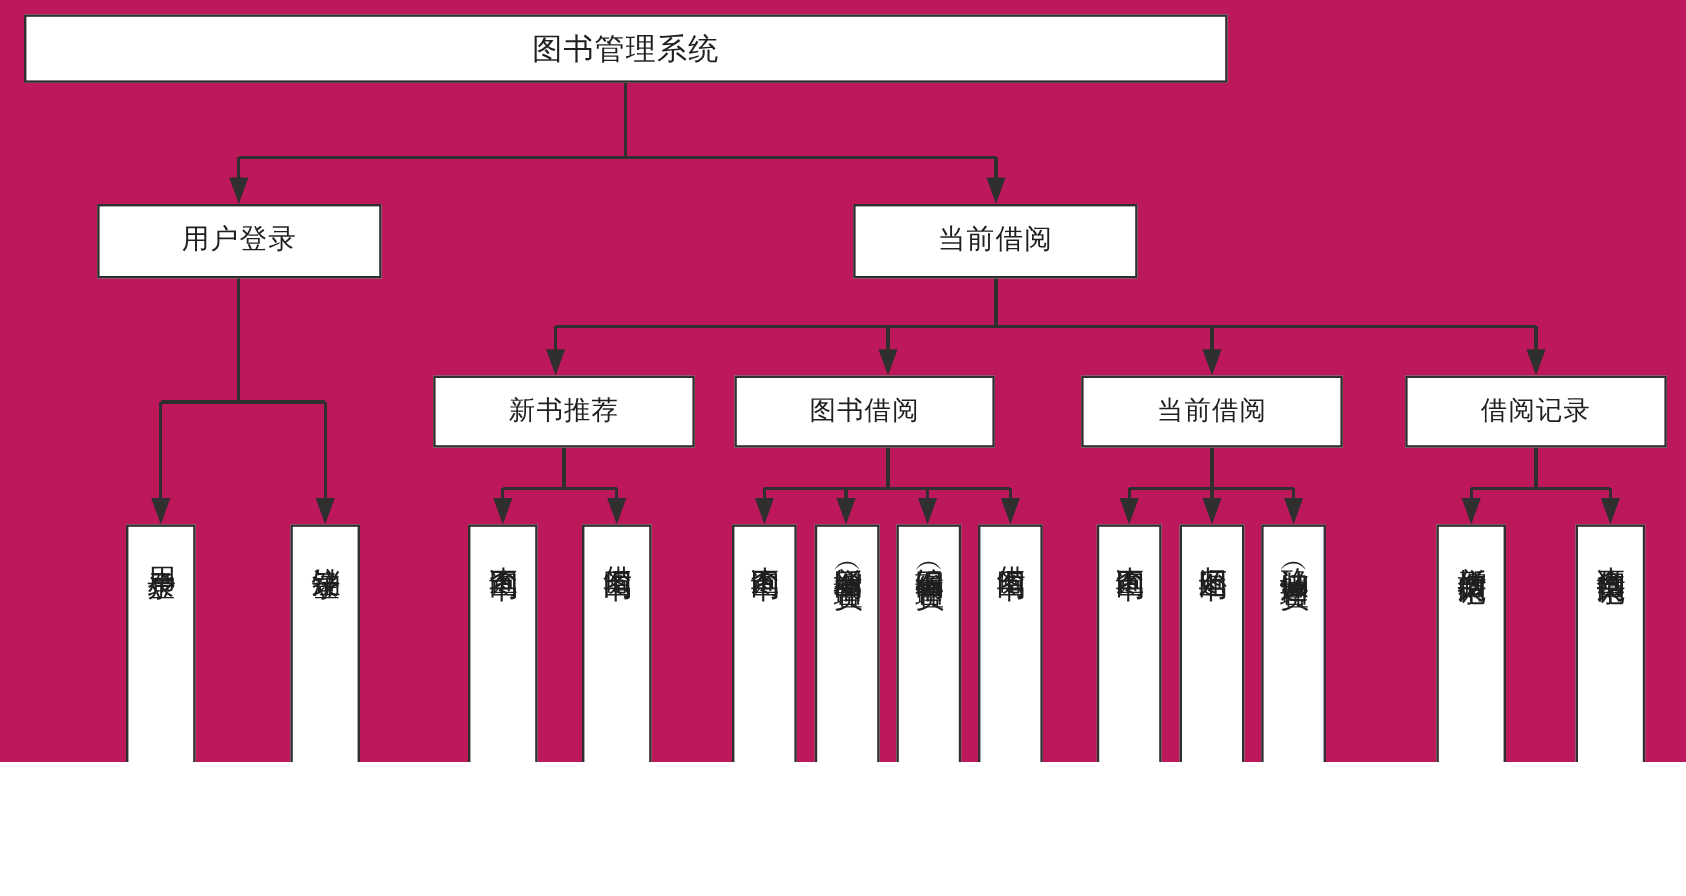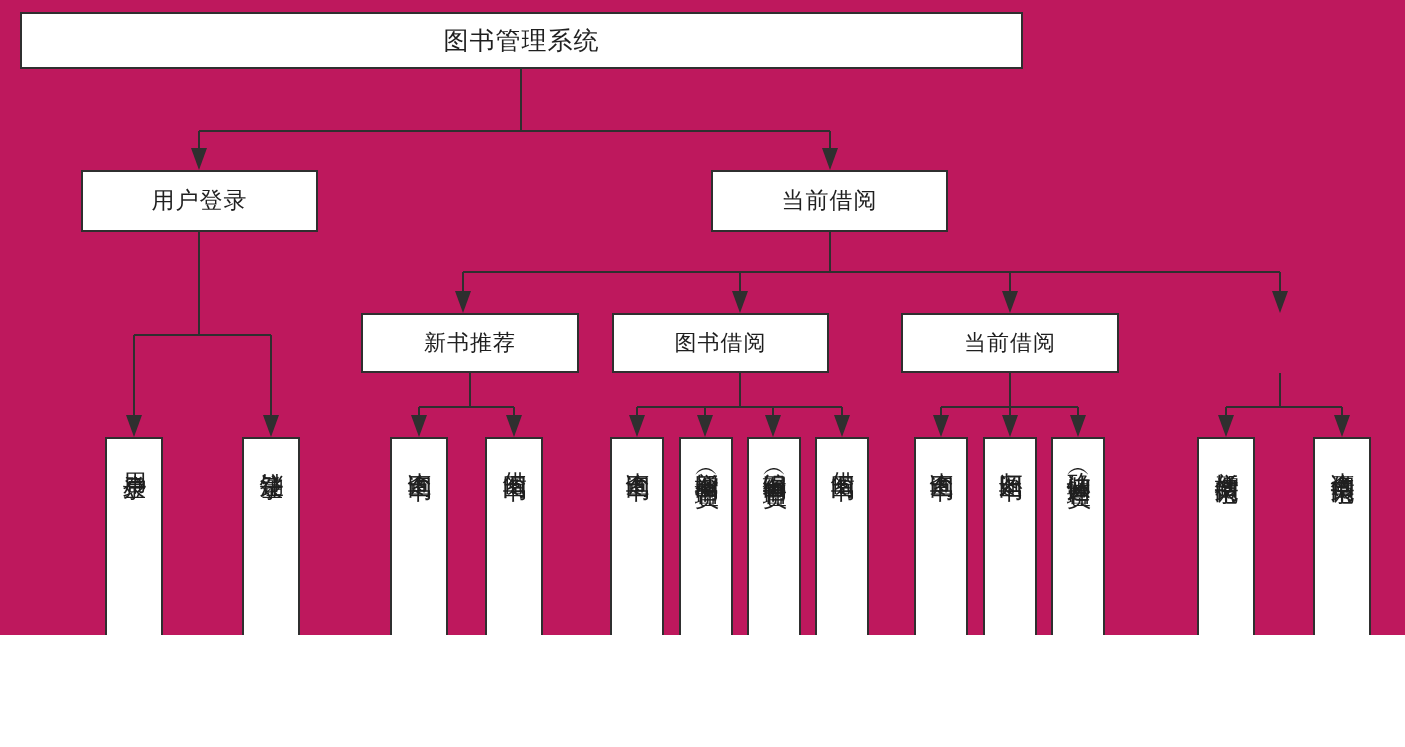--- a/index.html
+++ b/index.html
@@ -164,20 +164,23 @@
 
   <div class="node node-l2" style="left:361px;top:313px;width:218px;height:60px;">
     <span class="label">新书推荐</span>
   </div>
   <div class="node node-l2" style="left:612px;top:313px;width:217px;height:60px;">
     <span class="label">图书借阅</span>
   </div>
   <div class="node node-l2" style="left:901px;top:313px;width:218px;height:60px;">
     <span class="label">当前借阅</span>
   </div>
+  <div class="node node-l2" style="left:1171px;top:313px;width:218px;height:60px;">
+    <span class="label">借阅记录</span>
+  </div>
 
   <div class="node node-leaf" style="left:105px;top:437px;width:58px;height:297px;">
     <span class="label">用户登录</span>
   </div>
   <div class="node node-leaf" style="left:242px;top:437px;width:58px;height:297px;">
     <span class="label">注销登录</span>
   </div>
 
   <div class="node node-leaf" style="left:390px;top:437px;width:58px;height:297px;">
     <span class="label">查询图书</span>

